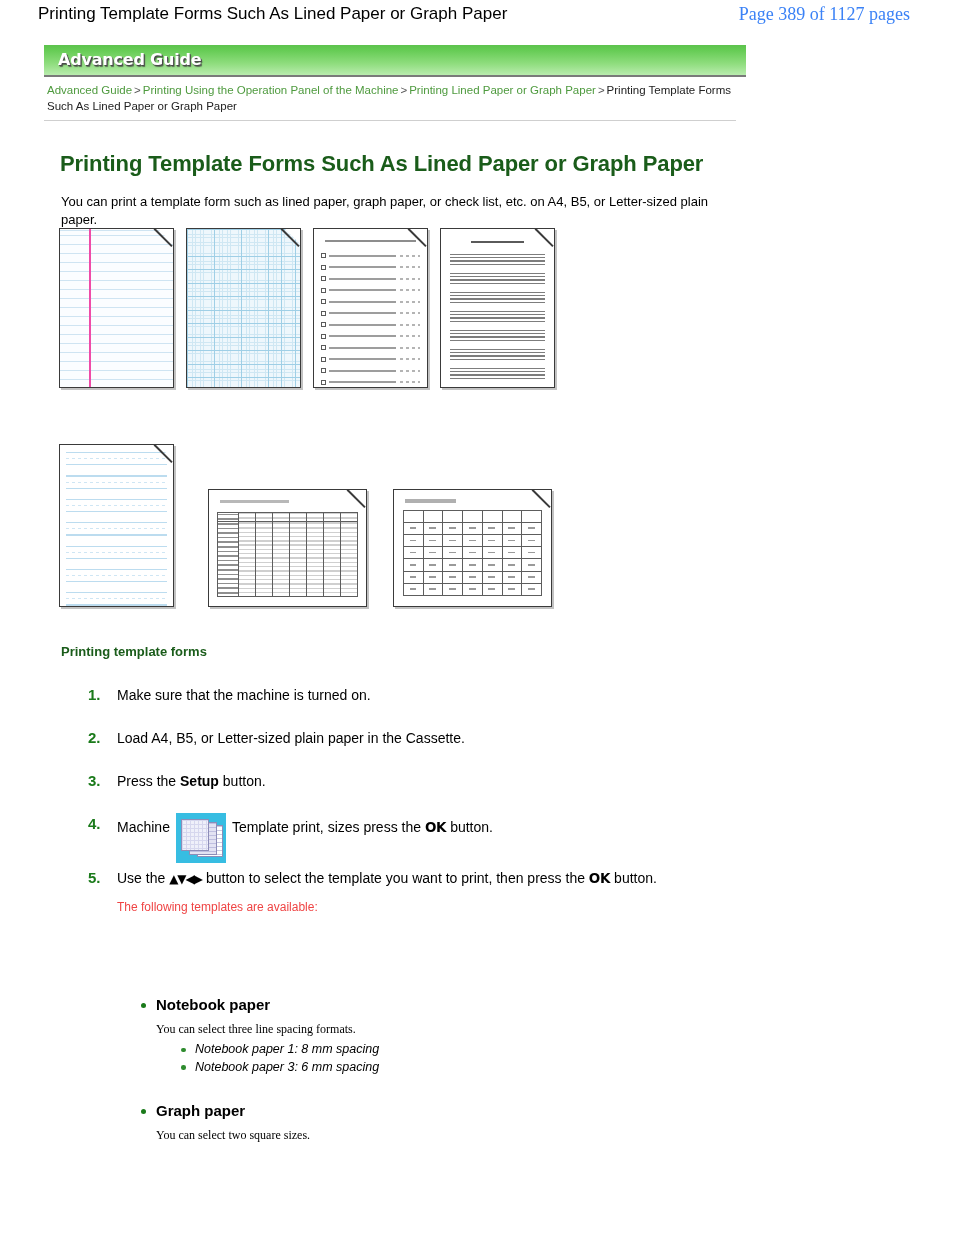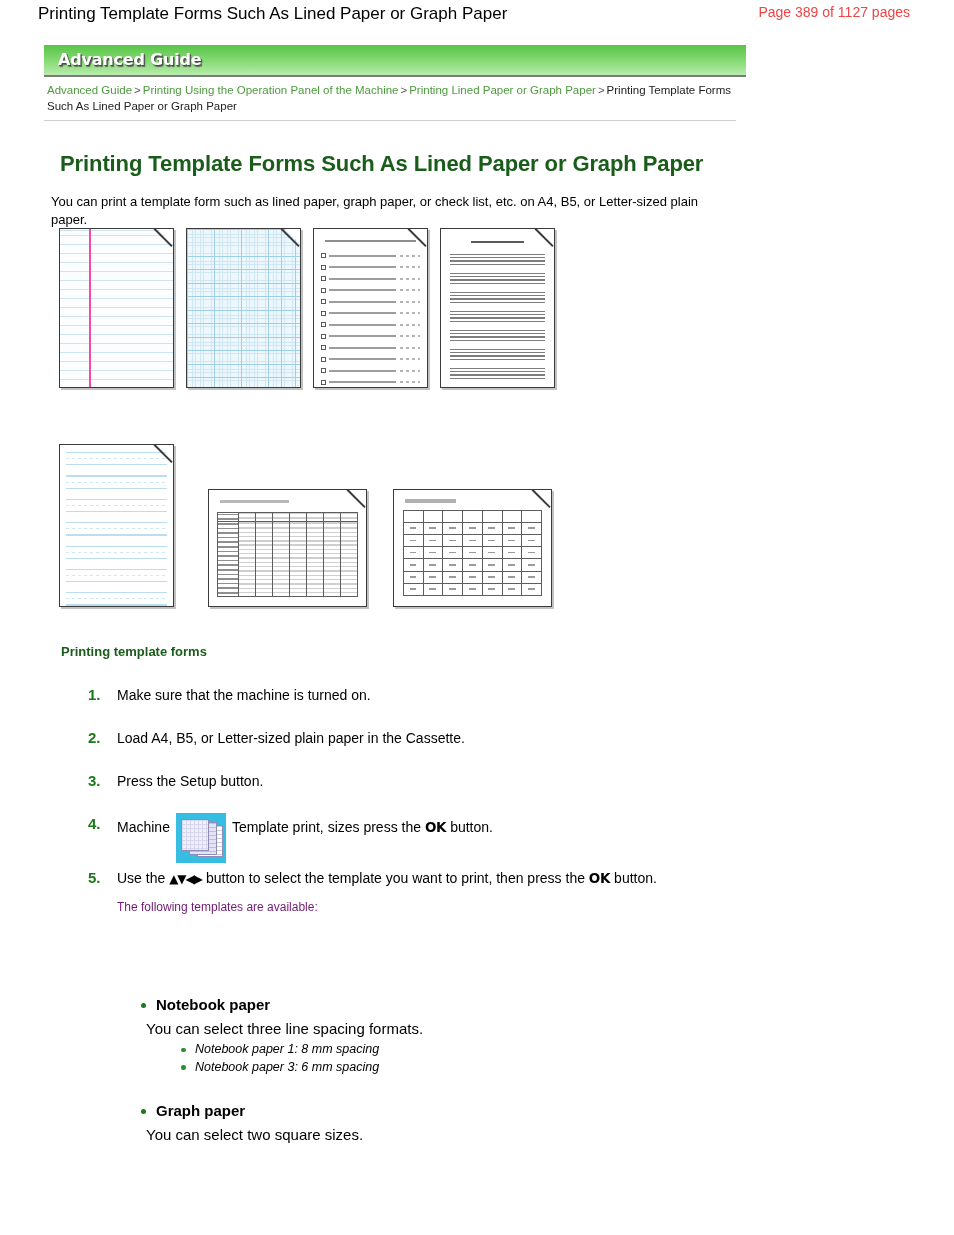--- a/index.html
+++ b/index.html
@@ -29,23 +29,24 @@
   .page-header .doc-title {
     position: absolute;
     left: 38px; top: 4px;
     font-size: 17px;
     color: #000;
     white-space: nowrap;
   }
   .page-header .page-count {
     position: absolute;
     right: 44px; top: 4px;
-    font-size: 14px;
-    color: #ef4444;
+    font-size: 18px;
+    color: #3b82f6;
     white-space: nowrap;
+    font-family: Liberation Serif, serif;
   }
 
   
   .guide-banner {
     position: absolute;
     left: 44px; top: 45px;
     width: 702px;
     height: 32px;
     background: linear-gradient(to bottom, #5cc24c 0%, #66cc55 18%, #8fdd7e 62%, #b9ecae 100%);
     border-bottom: 2px solid #7a7a7a;
@@ -97,21 +98,21 @@
     font-size: 22px;
     font-weight: bold;
     color: #1a5c1a;
     letter-spacing: -0.1px;
     white-space: nowrap;
   }
 
   
   .intro-text {
     position: absolute;
-    left: 51px; top: 180px;
+    left: 61px; top: 180px;
     width: 650px;
     font-size: 13px;
     line-height: 18px;
     color: #000;
   }
 
   
   .thumb-row { position: absolute; }
   .thumb-row-1 { left: 59px; top: 228px; }
   .thumb-row-2 { left: 59px; top: 444px; }
@@ -305,21 +306,21 @@
     line-height: 22px;
     color: #000;
   }
   .step .step-num {
     position: absolute;
     left: 0; top: 0;
     font-size: 15px;
     font-weight: bold;
     color: #1a7a1a;
   }
-  .step b { font-weight: normal; }
+  .step b { font-weight: bold; }
   .step .ok-key {
     font-weight: bold;
     font-family: "DejaVu Sans", sans-serif;
     font-size: 13.5px;
     letter-spacing: -0.3px;
   }
   .step .arrow-keys {
     font-family: "DejaVu Sans", sans-serif;
     font-size: 12px;
     letter-spacing: -1px;
@@ -358,21 +359,21 @@
     left: 5px; top: 6px;
     background: #eff0fa;
     background-image:
       repeating-linear-gradient(to right, #d6d7ee 0 1px, transparent 1px 4px),
       repeating-linear-gradient(to bottom, #d6d7ee 0 1px, transparent 1px 4px);
   }
   .step-note {
     font-size: 12px;
     line-height: 18px;
     margin-top: 8px;
-    color: #701a75;
+    color: #ef4444;
   }
 
   
   .tmpl-list {
     position: absolute;
     left: 139px; top: 996px;
     width: 600px;
   }
   .tmpl-item { margin-bottom: 26px; }
   .tmpl-item .tmpl-head {
@@ -383,23 +384,24 @@
     color: #000;
   }
   .tmpl-item .tmpl-head .dot {
     position: absolute;
     left: 2px; top: 7px;
     width: 5px; height: 5px;
     border-radius: 50%;
     background: #1a7a1a;
   }
   .tmpl-item .tmpl-desc {
-    font-size: 15px;
+    font-size: 12px;
     line-height: 18px;
-    margin: 7px 0 0 7px;
+    margin: 7px 0 0 17px;
+    font-family: Liberation Serif, serif;
   }
   .tmpl-item .tmpl-sublist {
     list-style: none;
     margin: 3px 0 0 40px;
     padding: 0;
     font-style: italic;
   }
   .tmpl-item .tmpl-sublist li {
     position: relative;
     padding-left: 16px;

